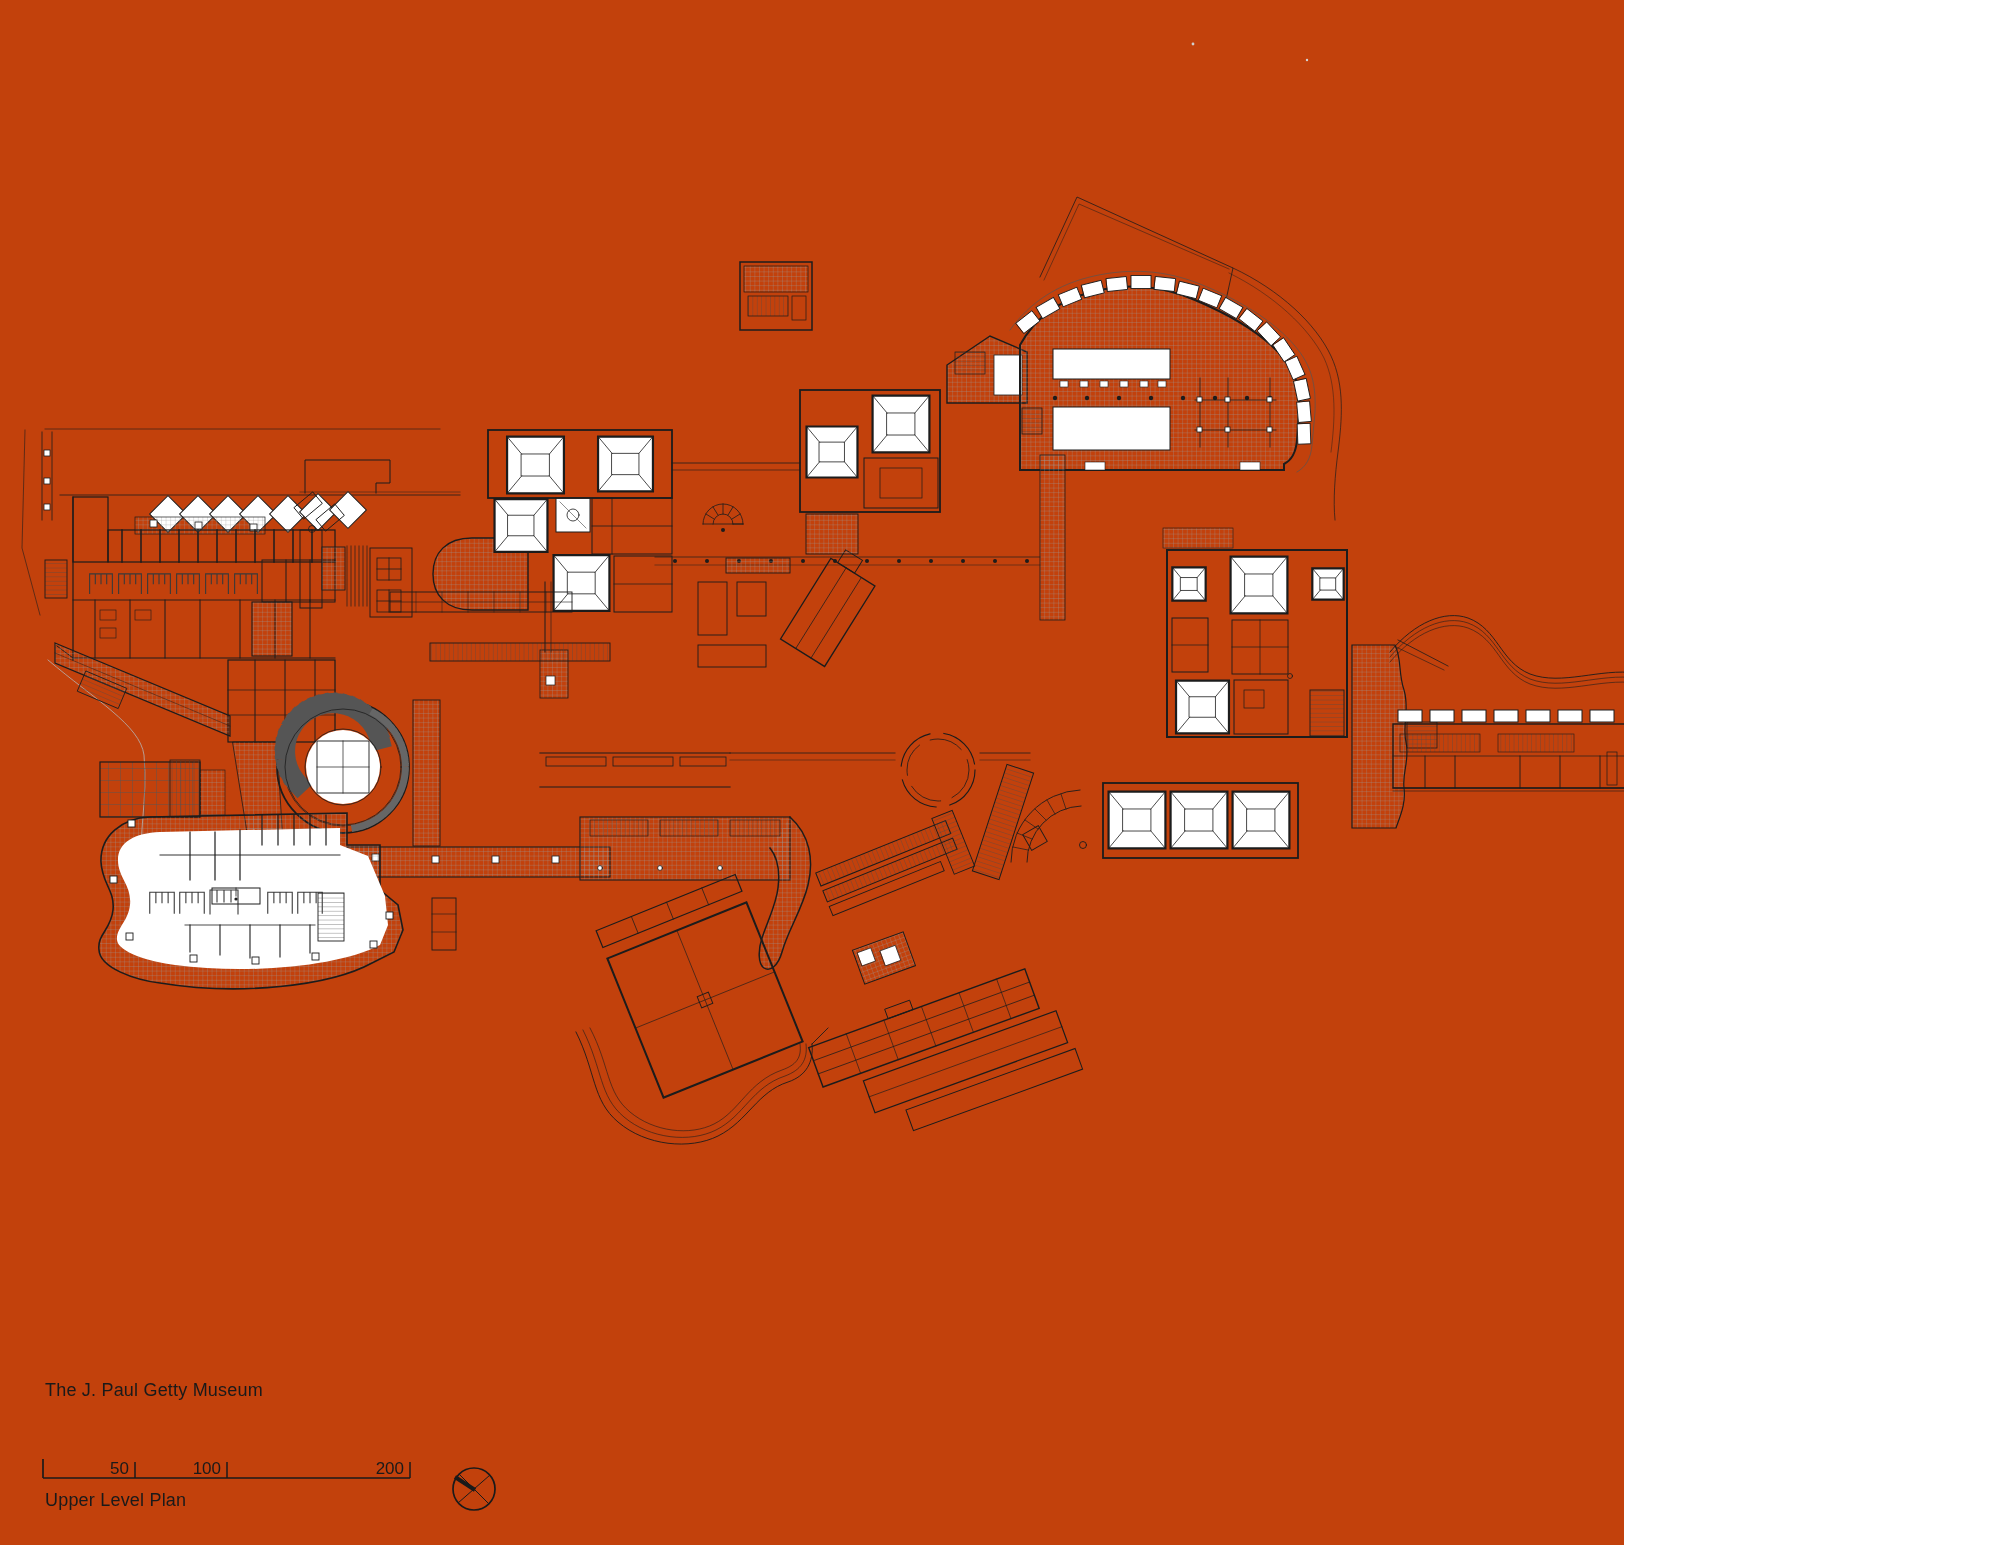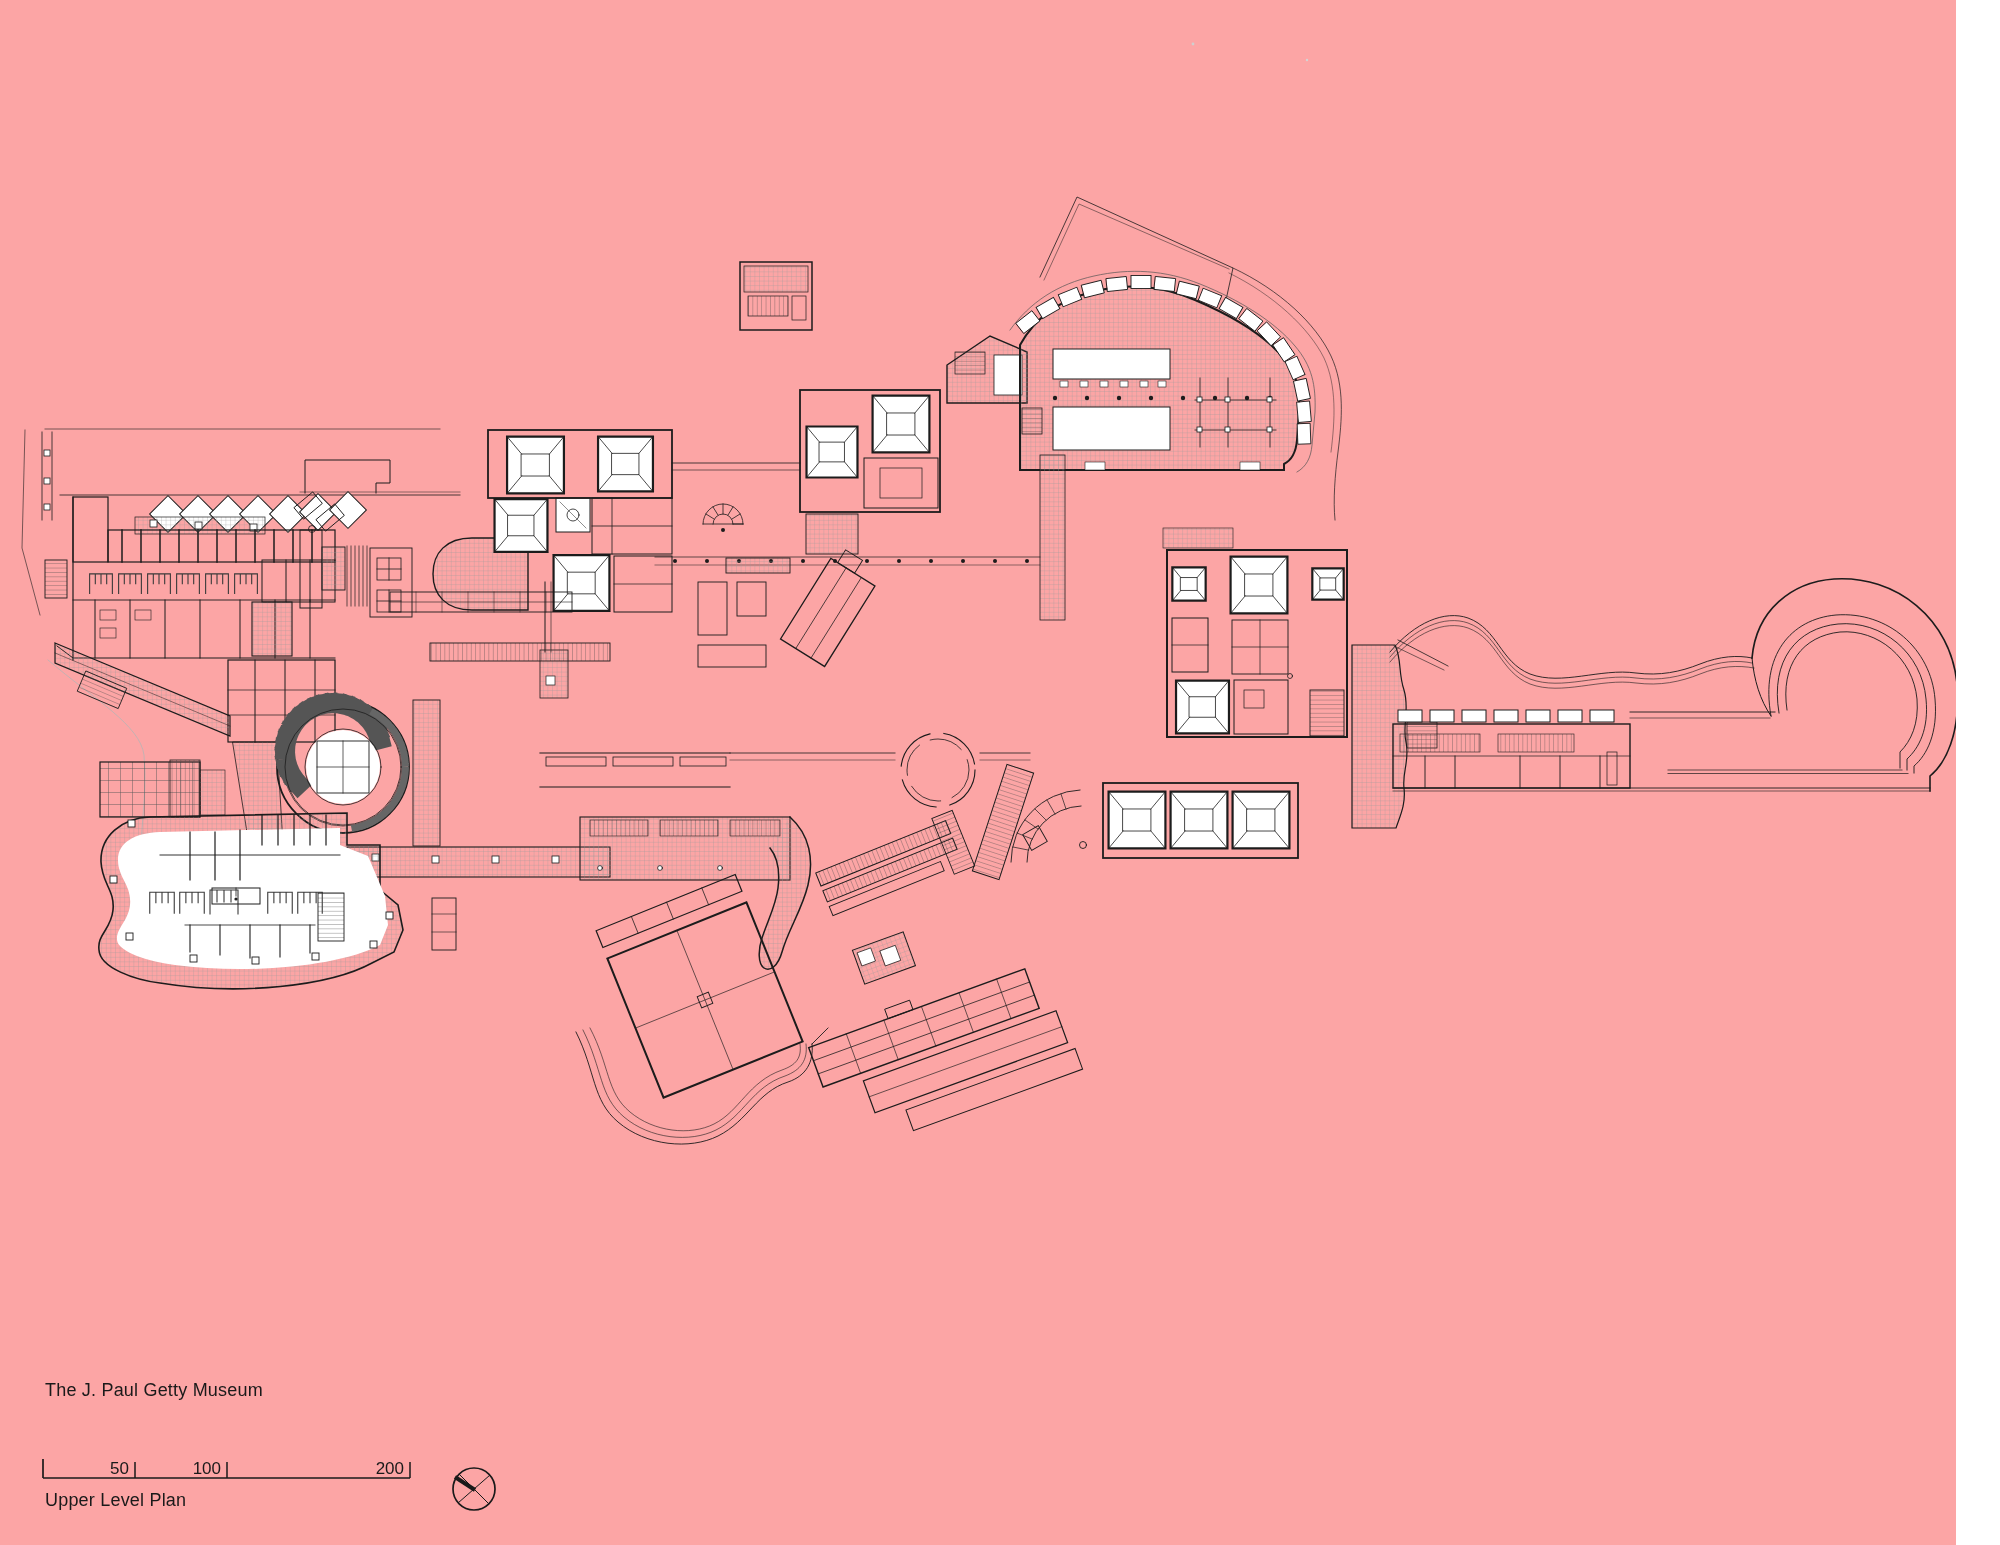--- a/index.html
+++ b/index.html
@@ -1,16 +1,16 @@
 <!DOCTYPE html>
 <html><head>
 <meta charset="utf-8">
 <style>
   html,body{margin:0;padding:0;background:#ffffff;}
-  .page{position:relative;width:1956px;height:1545px;background:#fca5a5;overflow:hidden;
+  .page{position:relative;width:1624px;height:1545px;background:#c2410c;overflow:hidden;
         font-family:"Liberation Sans", sans-serif;}
   .plan-svg{position:absolute;left:0;top:0;}
   text{font-family:"Liberation Sans", sans-serif;fill:#1a1a1a;}
   .title-text{font-size:18px;letter-spacing:.2px;}
   .scale-num{font-size:17px;}
 </style>
 </head>
 <body>
 
 <div class="page">

